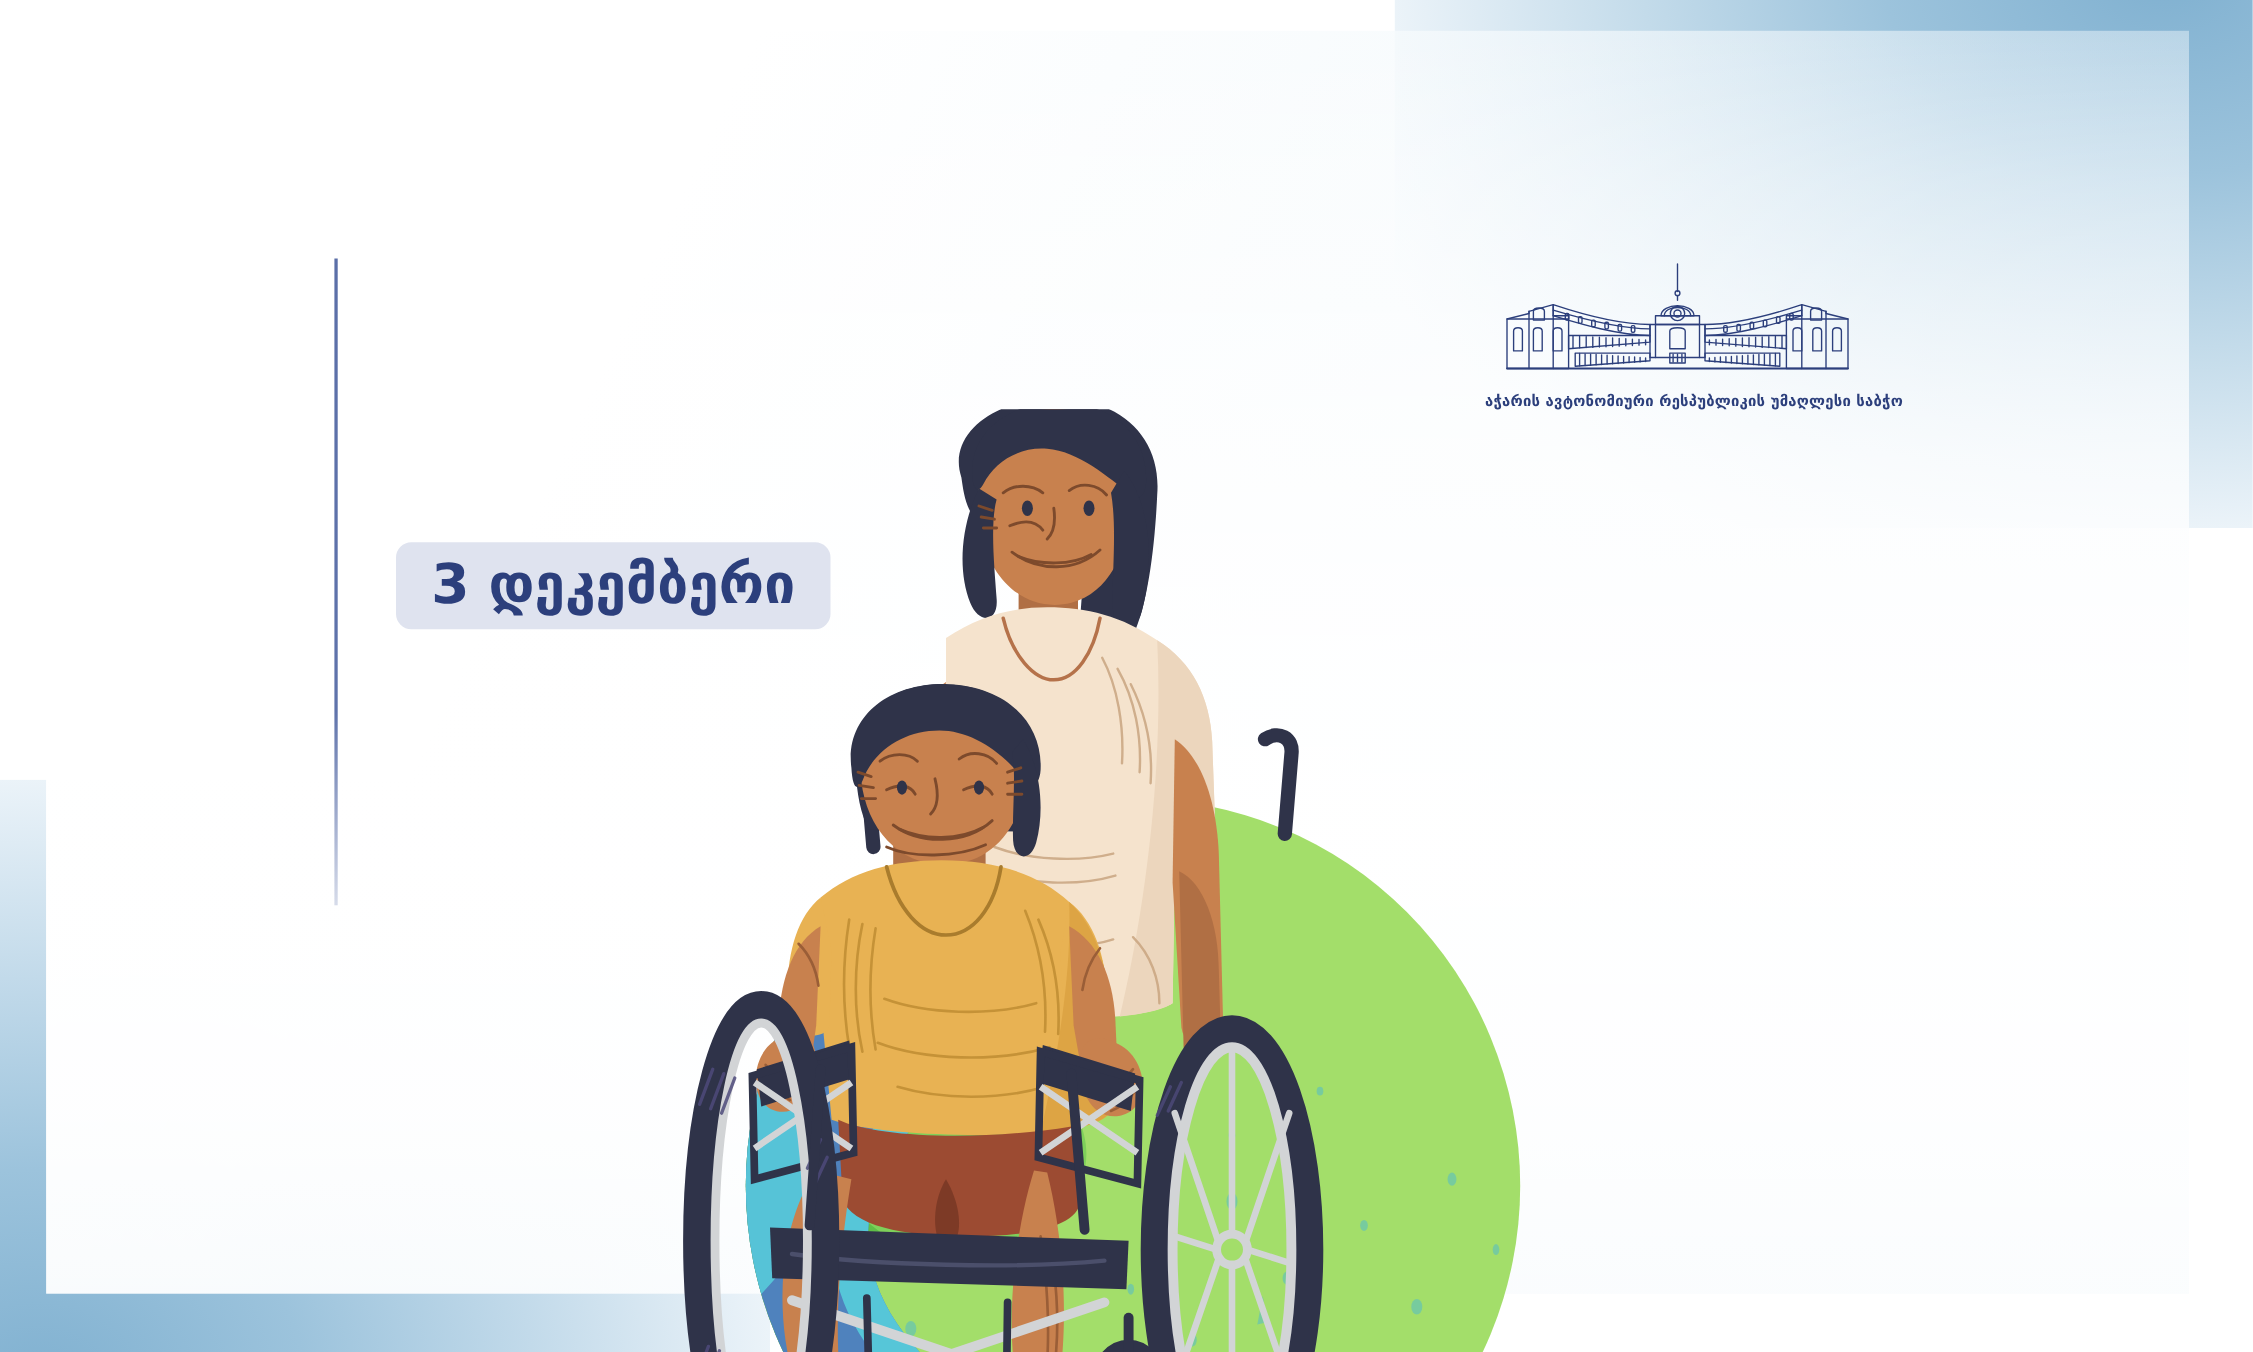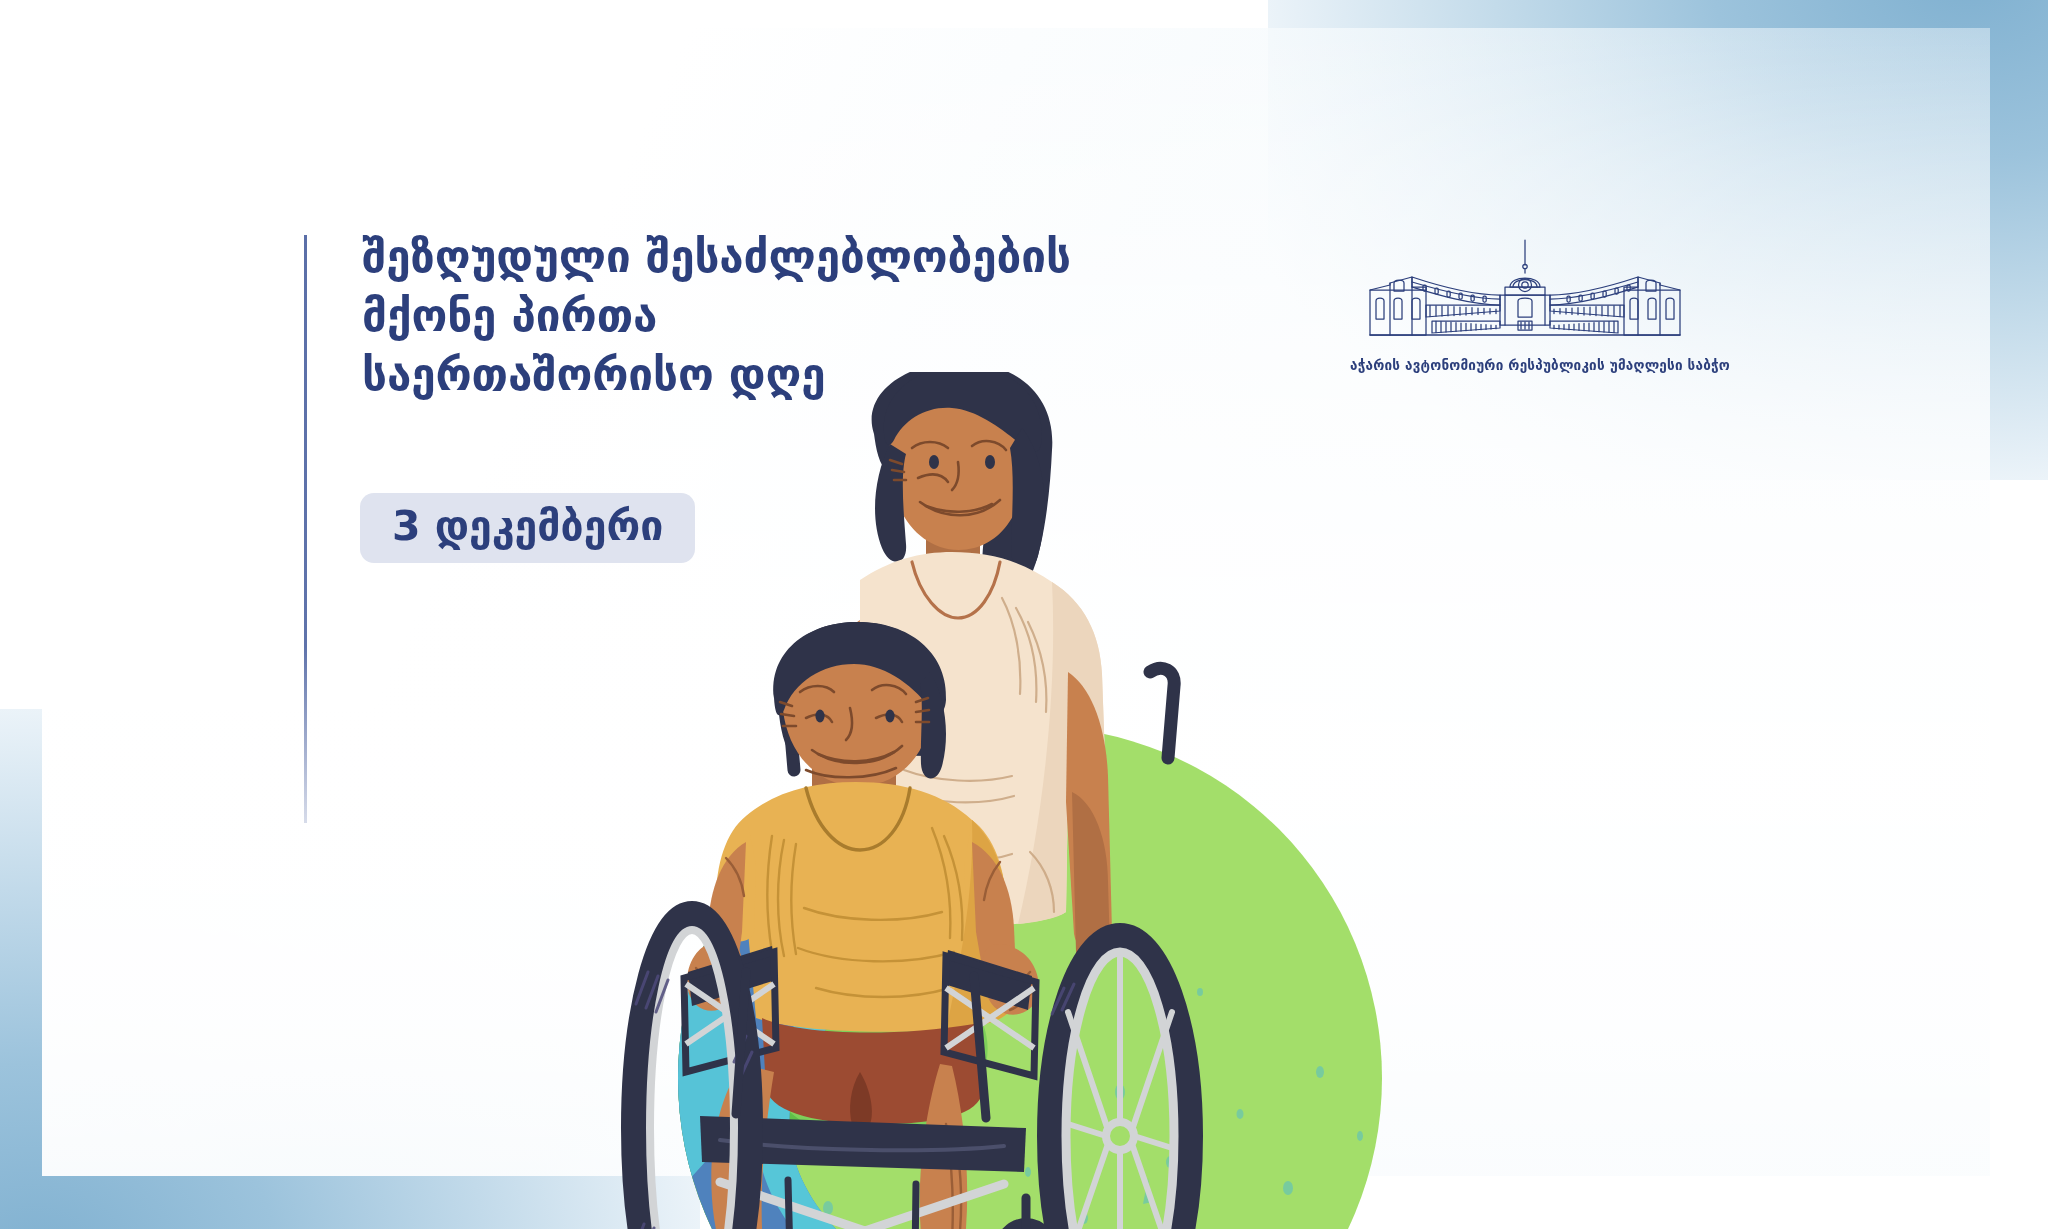--- a/index.html
+++ b/index.html
@@ -113,21 +113,21 @@
   .date-badge {
     position: absolute;
     left: 360px;
     top: 493px;
     display: inline-flex;
     align-items: center;
     padding: 13px 32px 16px 32px;
     background: #dfe3ef;
     border-radius: 14px;
     color: #2c3f7c;
-    font-size: 41px;
+    font-size: 50px;
     font-weight: 700;
     line-height: 1;
     white-space: nowrap;
   }
 
   
   .logo-wrap {
     position: absolute;
     left: 1350px;
     top: 235px;
@@ -160,25 +160,20 @@
 
 <div id="poster">
 
   <div class="bg-corner-tr"></div>
   <div class="bg-corner-bl"></div>
   <div class="bg-plate-2"></div>
   <div class="bg-plate"></div>
 
   <div class="divider"></div>
 
-  <div class="headline">
-    <span class="hl-line">შეზღუდული შესაძლებლობების</span>
-    <span class="hl-line">მქონე პირთა</span>
-    <span class="hl-line">საერთაშორისო დღე</span>
-  </div>
 
   <div class="date-badge">
     <span>3 დეკემბერი</span>
   </div>
 
   <div class="logo-wrap">
     <svg class="logo-mark" viewBox="0 0 350 120" fill="none" stroke="#2c3f7c" stroke-width="1.25" stroke-linejoin="round" stroke-linecap="round">
 
       <path d="M175 5 L175 30"></path>
       <circle cx="175" cy="31.5" r="2.2"></circle>

